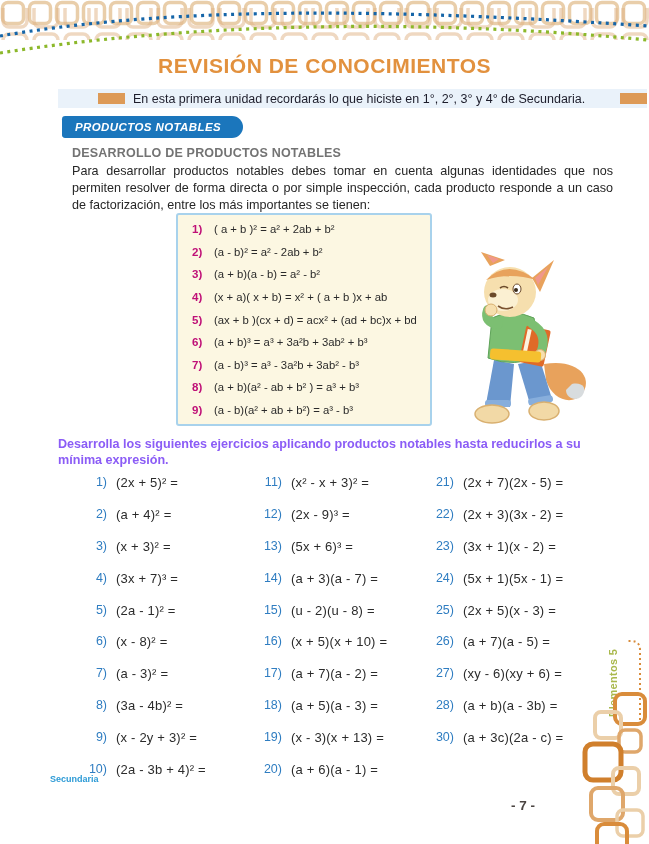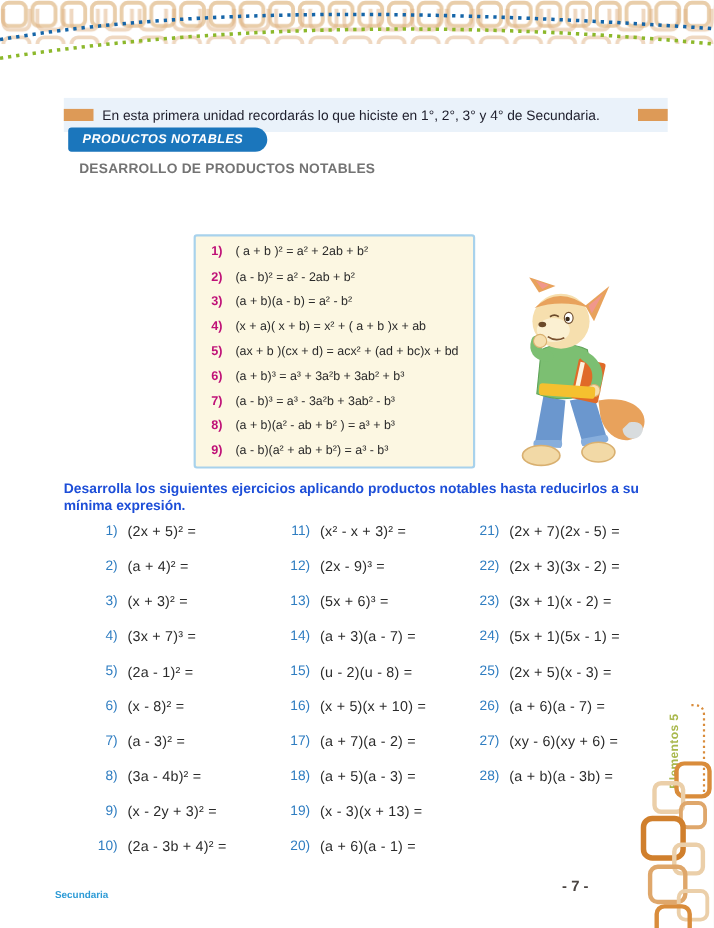--- a/index.html
+++ b/index.html
@@ -7,22 +7,22 @@
     position:relative; width:649px; height:844px; margin:0 auto;
     background:#ffffff; overflow:hidden;
     font-family:"Liberation Sans", sans-serif; color:#232323;
   }
   .top-deco{position:absolute;top:0;left:0;}
   .title{
     position:absolute; top:54px; left:0; width:100%; text-align:center;
     font-size:21px; font-weight:700; letter-spacing:0.5px; color:#E2913E; margin:0;
   }
   .info-bar{
-    position:absolute; top:89px; left:58px; width:549px; height:31px;
-    background:#EAF2FA; display:flex; align-items:center;
+    position:absolute; top:89px; left:58px; width:549px; height:19px;
+    background:#EAF2FA; display:flex; align-items:center;padding-left:40px;
   }
   .bar-block{width:27px; height:11px; background:#DD9A57; flex:0 0 auto;}
   .bar-text{flex:1; font-size:12.5px; color:#1d1d2b; padding:0 8px;}
   .tag-pill{
     position:absolute; top:116px; left:62px; height:22px; padding:0 22px 0 13px;
     background:#1B76BC; border-radius:4px 14px 14px 4px;
     display:flex; align-items:center;
   }
   .tag-pill span{color:#fff; font-size:11.5px; font-weight:700; font-style:italic; letter-spacing:0.4px;}
   .red-heading{
@@ -38,40 +38,40 @@
     background:#FCF7E2; border:2px solid #A8D2EC; border-radius:3px;
     box-sizing:border-box; padding:8px 10px 8px 14px;
     display:flex; flex-direction:column; justify-content:space-between;
   }
   .fx-row{display:flex; align-items:center;}
   .fx-num{width:22px; flex:0 0 auto; font-size:11.5px; font-weight:700; color:#BF1077;}
   .fx-txt{font-size:11.3px; color:#2a2a2a; white-space:nowrap;}
   .mascot{position:absolute; top:252px; left:448px;}
   .instruction{
     position:absolute; top:436px; left:58px; width:558px; margin:0;
-    font-size:12.6px; line-height:16px; font-weight:700; color:#1d4ed8;
+    font-size:12.6px; line-height:16px; font-weight:700; color:#8b5cf6;
   }
   .ex-col{position:absolute; top:472px; display:flex; flex-direction:column;}
   .ex-col-1{left:77px;}
   .ex-col-2{left:251px;}
   .ex-col-3{left:423px;}
   .ex-row{height:31.9px; display:flex; align-items:flex-start; padding-top:3px; box-sizing:border-box;}
   .ex-num{flex:0 0 auto; text-align:right; font-size:12.5px; color:#2F7DC1; margin-right:9px;}
   .ex-col-1 .ex-num{width:30px;}
   .ex-col-2 .ex-num, .ex-col-3 .ex-num{width:31px;}
   .ex-expr{font-size:13px; color:#2b2b2b; white-space:nowrap; letter-spacing:0.2px;}
   .side-label{
     position:absolute; left:607px; top:717px; width:78px;
     transform:rotate(-90deg); transform-origin:0 0;
     font-size:11px; font-weight:700; color:#A9B84C; letter-spacing:0.3px;
   }
   .side-bracket{position:absolute; right:4px; top:636px;}
   .corner-squares{position:absolute; right:0; bottom:0;}
   .footer-left{
-    position:absolute; left:50px; top:808px;
+    position:absolute; left:50px; top:774px;
     font-size:9px; font-weight:700; color:#2E9BD6;
   }
   .page-num{
     position:absolute; left:500px; top:798px; width:46px; text-align:center;
     font-size:13.5px; font-weight:700; color:#4A4441;
   }
 </style>
 </head>
 <body>
 
@@ -85,33 +85,35 @@
       <pattern id="tiles2" width="31" height="31" patternUnits="userSpaceOnUse">
         <rect x="3" y="3" width="24" height="24" rx="6" fill="none" stroke="#DFB183" stroke-width="3.5"></rect>
       </pattern>
     </defs>
     <rect x="-4" y="-8" width="660" height="34" fill="url(#tiles)" opacity="0.95"></rect>
     <rect x="-10" y="8" width="665" height="32" fill="url(#tiles2)" opacity="0.5"></rect>
     <path d="M0,36 C140,12 330,4 648,26" stroke="#1565A8" stroke-width="3.2" stroke-dasharray="3 4.5" fill="none"></path>
     <path d="M0,53 C170,26 400,16 648,40" stroke="#8CB82B" stroke-width="3.2" stroke-dasharray="3 4.5" fill="none"></path>
   </svg>
 
+  <h1 class="title">REVISIÓN DE CONOCIMIENTOS</h1>
 
   <div class="info-bar">
     <span class="bar-block"></span>
     <span class="bar-text">En esta primera unidad recordarás lo que hiciste en 1°, 2°, 3° y 4° de Secundaria.</span>
     <span class="bar-block"></span>
   </div>
 
   <div class="tag-pill">
     <span>PRODUCTOS NOTABLES</span>
   </div>
 
   <h2 class="red-heading">DESARROLLO DE PRODUCTOS NOTABLES</h2>
 
+  <p class="body-par">Para desarrollar productos notables debes tomar en cuenta algunas identidades que nos permiten resolver de forma directa o por simple inspección, cada producto responde a un caso de factorización, entre los más importantes se tienen:</p>
 
   <div class="formula-box">
 
       <div class="fx-row">
         <span class="fx-num">1)</span>
         <span class="fx-txt">( a + b )² = a² + 2ab + b²</span>
       </div>
 
       <div class="fx-row">
         <span class="fx-num">2)</span>
@@ -323,34 +325,38 @@
         <span class="ex-expr">(5x + 1)(5x - 1) =</span>
       </div>
 
       <div class="ex-row">
         <span class="ex-num">25)</span>
         <span class="ex-expr">(2x + 5)(x - 3) =</span>
       </div>
 
       <div class="ex-row">
         <span class="ex-num">26)</span>
-        <span class="ex-expr">(a + 6)(a - 7) =</span>
+        <span class="ex-expr">(a + 7)(a - 5) =</span>
       </div>
 
       <div class="ex-row">
         <span class="ex-num">27)</span>
         <span class="ex-expr">(xy - 6)(xy + 6) =</span>
       </div>
 
       <div class="ex-row">
         <span class="ex-num">28)</span>
         <span class="ex-expr">(a + b)(a - 3b) =</span>
       </div>
 
 
+      <div class="ex-row">
+        <span class="ex-num">30)</span>
+        <span class="ex-expr">(a + 3c)(2a - c) =</span>
+      </div>
     </div>
 
   <svg class="side-bracket" width="22" height="86" viewBox="0 0 22 86">
     <path d="M17,84 L17,14 Q17,5 8,5 L3,5" stroke="#D98C3B" stroke-width="2" stroke-dasharray="2 3" fill="none"></path>
   </svg>
   <div class="side-label">Elementos 5</div>
 
   <svg class="corner-squares" width="72" height="152" viewBox="0 0 72 152">
     <rect x="38" y="2" width="30" height="30" rx="7" fill="none" stroke="#D98C3B" stroke-width="4"></rect>
     <rect x="18" y="20" width="26" height="26" rx="6" fill="none" stroke="#EBCFA9" stroke-width="4"></rect>

